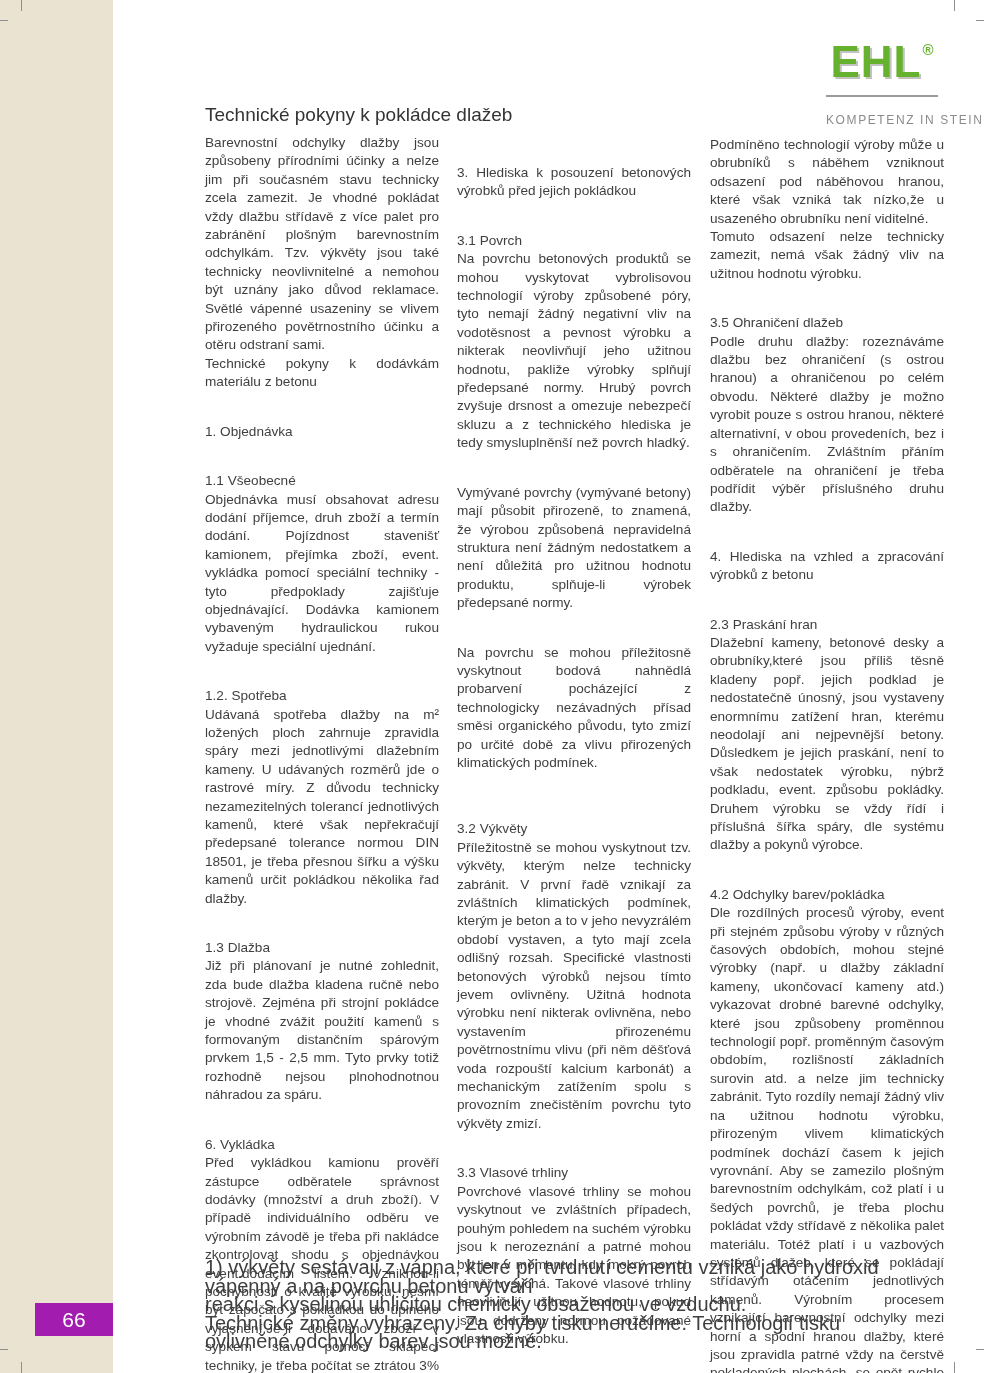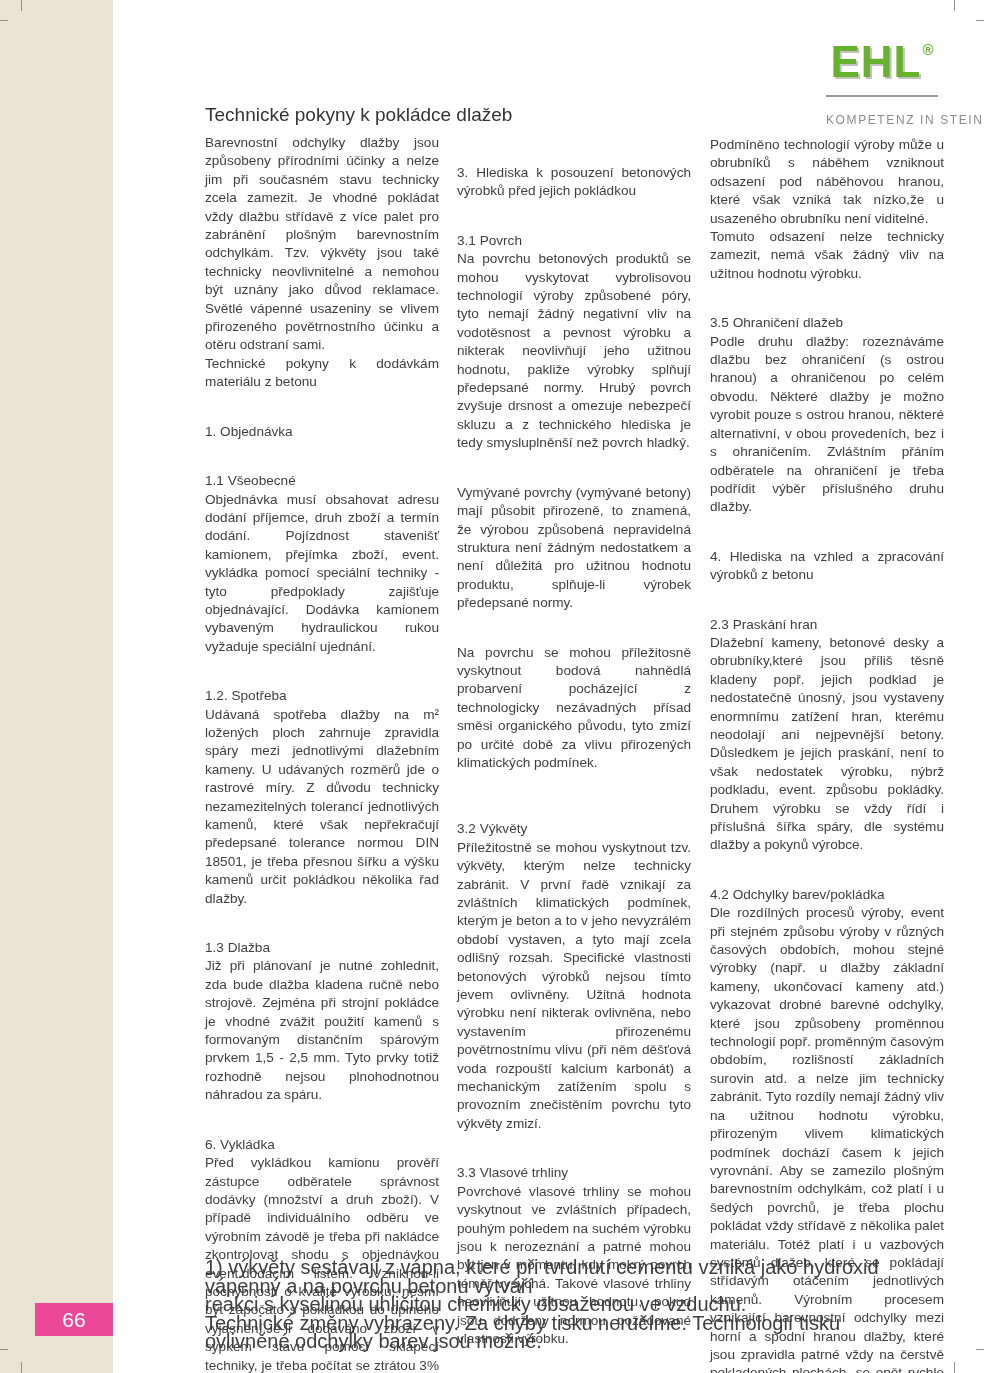--- a/index.html
+++ b/index.html
@@ -54,21 +54,21 @@
 
   
   .footnotes {
     position:absolute; left:205px; top:1258px; width:690px;
     font-size:20px; line-height:18.5px; text-align:left; color:#3f3f3f;
   }
 
   
   .page-number {
     position:absolute; left:35px; top:1303px; width:78px; height:33px;
-    background:#ec4899; color:#ffffff;
+    background:#a21caf; color:#ffffff;
     display:flex; align-items:center; justify-content:center;
     font-size:21px;
   }
 </style>
 </head>
 <body>
 
 <div class="margin-strip"></div>
 
 <div class="crop v" style="left:21px; top:0;"></div>

